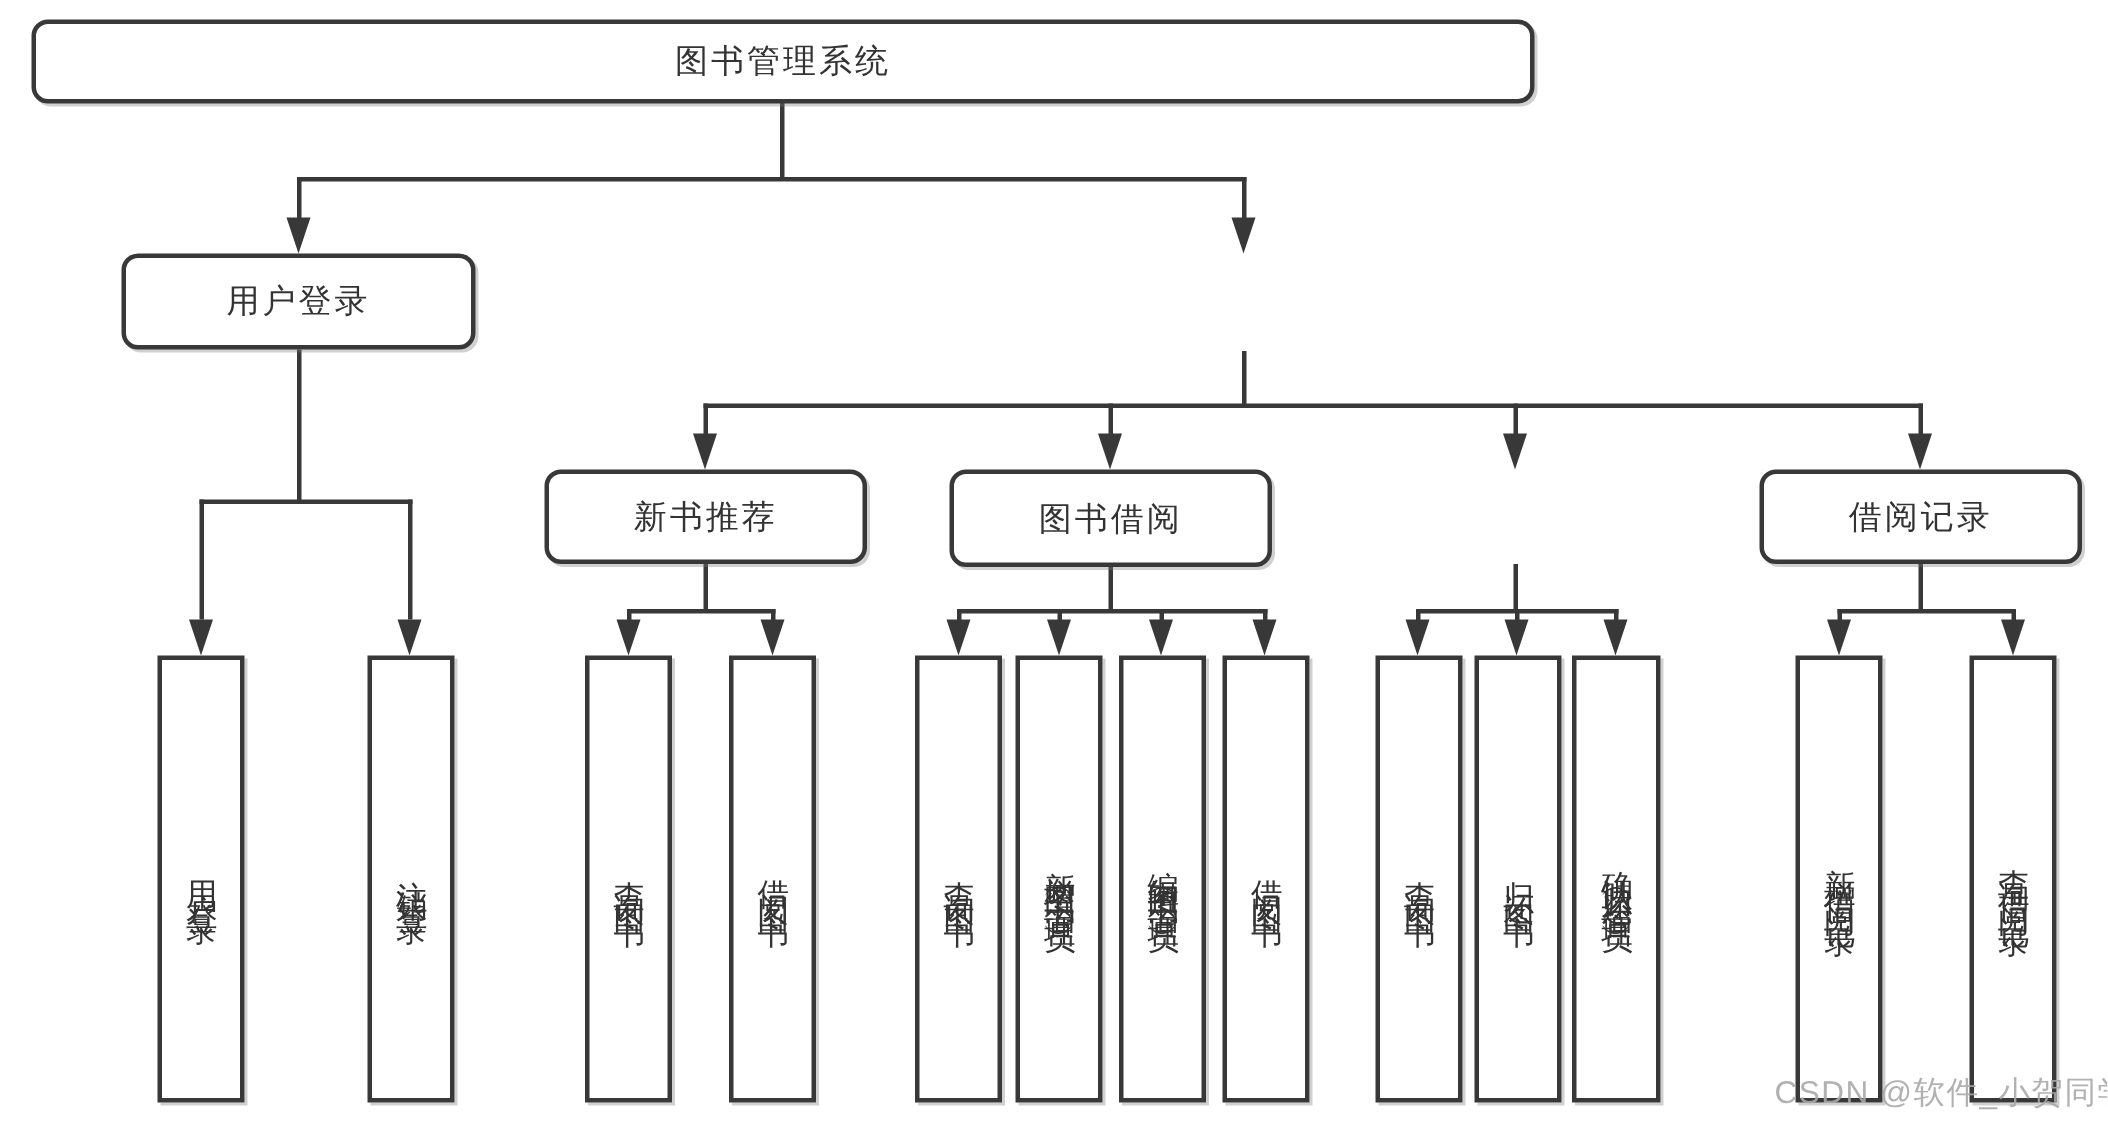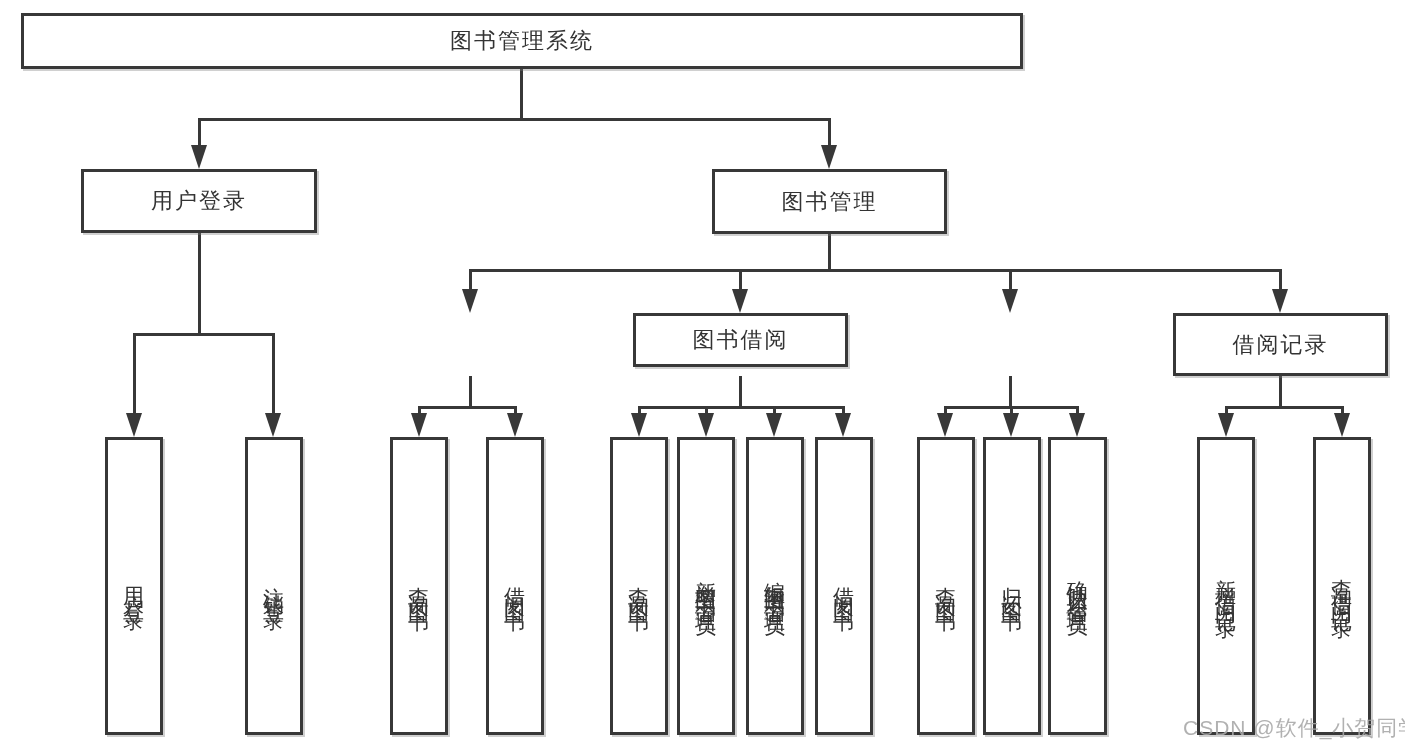--- a/index.html
+++ b/index.html
@@ -25,20 +25,21 @@
     display: flex;
     align-items: center;
     justify-content: center;
     color: #333333;
     z-index: 2;
   }
   .node.h-label {
     font-size: 22px;
     letter-spacing: 2px;
     white-space: nowrap;
+    border-radius: 11px;
   }
   .node.v-box span {
     writing-mode: vertical-rl;
     text-orientation: mixed;
     font-size: 21px;
     letter-spacing: 8px;
     line-height: 1;
     color: #333333;
   }
   .node.v-box span.tight {
@@ -84,23 +85,20 @@
     <div class="line" style="left:520px; top:67px; width:3px; height:53px;"></div>
     <div class="line" style="left:198px; top:118px; width:633px; height:3px;"></div>
     <div class="line" style="left:198px; top:118px; width:3px; height:29px;"></div>
     <div class="arrow" style="left:191px; top:145px;"></div>
     <div class="line" style="left:828px; top:118px; width:3px; height:29px;"></div>
     <div class="arrow" style="left:821px; top:145px;"></div>
   </div>
 
   <div class="node h-label" style="left:81px; top:169px; width:236px; height:64px;">
     <span>用户登录</span>
-  </div>
-  <div class="node h-label" style="left:712px; top:169px; width:235px; height:65px;">
-    <span>图书管理</span>
   </div>
 
   <div>
     <div class="line" style="left:198px; top:233px; width:3px; height:102px;"></div>
     <div class="line" style="left:133px; top:333px; width:142px; height:3px;"></div>
     <div class="line" style="left:133px; top:333px; width:3px; height:80px;"></div>
     <div class="arrow" style="left:126px; top:413px;"></div>
     <div class="line" style="left:272px; top:333px; width:3px; height:80px;"></div>
     <div class="arrow" style="left:265px; top:413px;"></div>
   </div>
@@ -111,21 +109,24 @@
     <div class="line" style="left:469px; top:269px; width:3px; height:22px;"></div>
     <div class="arrow" style="left:462px; top:289px;"></div>
     <div class="line" style="left:739px; top:269px; width:3px; height:22px;"></div>
     <div class="arrow" style="left:732px; top:289px;"></div>
     <div class="line" style="left:1009px; top:269px; width:3px; height:22px;"></div>
     <div class="arrow" style="left:1002px; top:289px;"></div>
     <div class="line" style="left:1279px; top:269px; width:3px; height:22px;"></div>
     <div class="arrow" style="left:1272px; top:289px;"></div>
   </div>
 
-  <div class="node h-label" style="left:633px; top:313px; width:215px; height:54px;">
+  <div class="node h-label" style="left:363px; top:313px; width:215px; height:63px;">
+    <span>新书推荐</span>
+  </div>
+  <div class="node h-label" style="left:633px; top:313px; width:215px; height:65px;">
     <span>图书借阅</span>
   </div>
   <div class="node h-label" style="left:1173px; top:313px; width:215px; height:63px;">
     <span>借阅记录</span>
   </div>
 
   <div>
     <div class="line" style="left:469px; top:376px; width:3px; height:32px;"></div>
     <div class="line" style="left:418px; top:406px; width:99px; height:3px;"></div>
     <div class="line" style="left:418px; top:406px; width:3px; height:9px;"></div>

